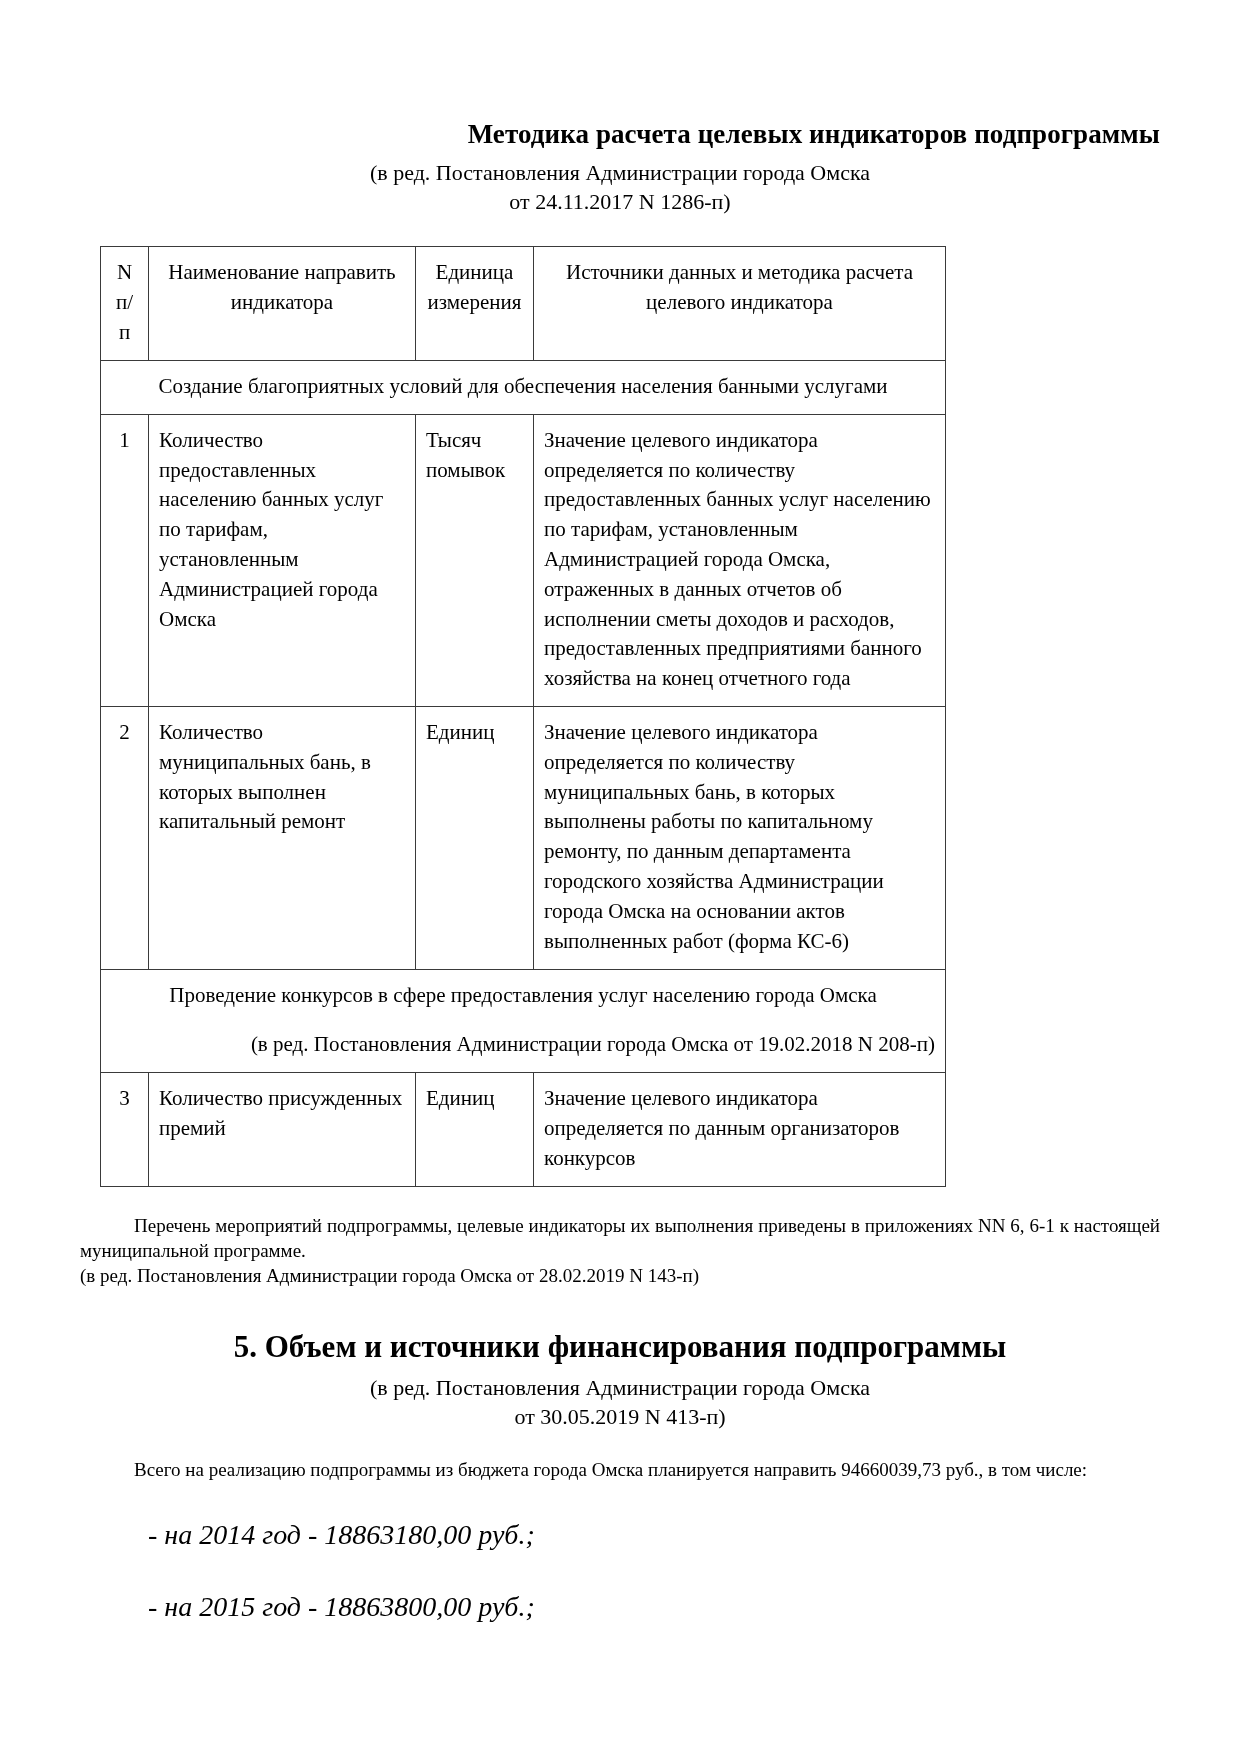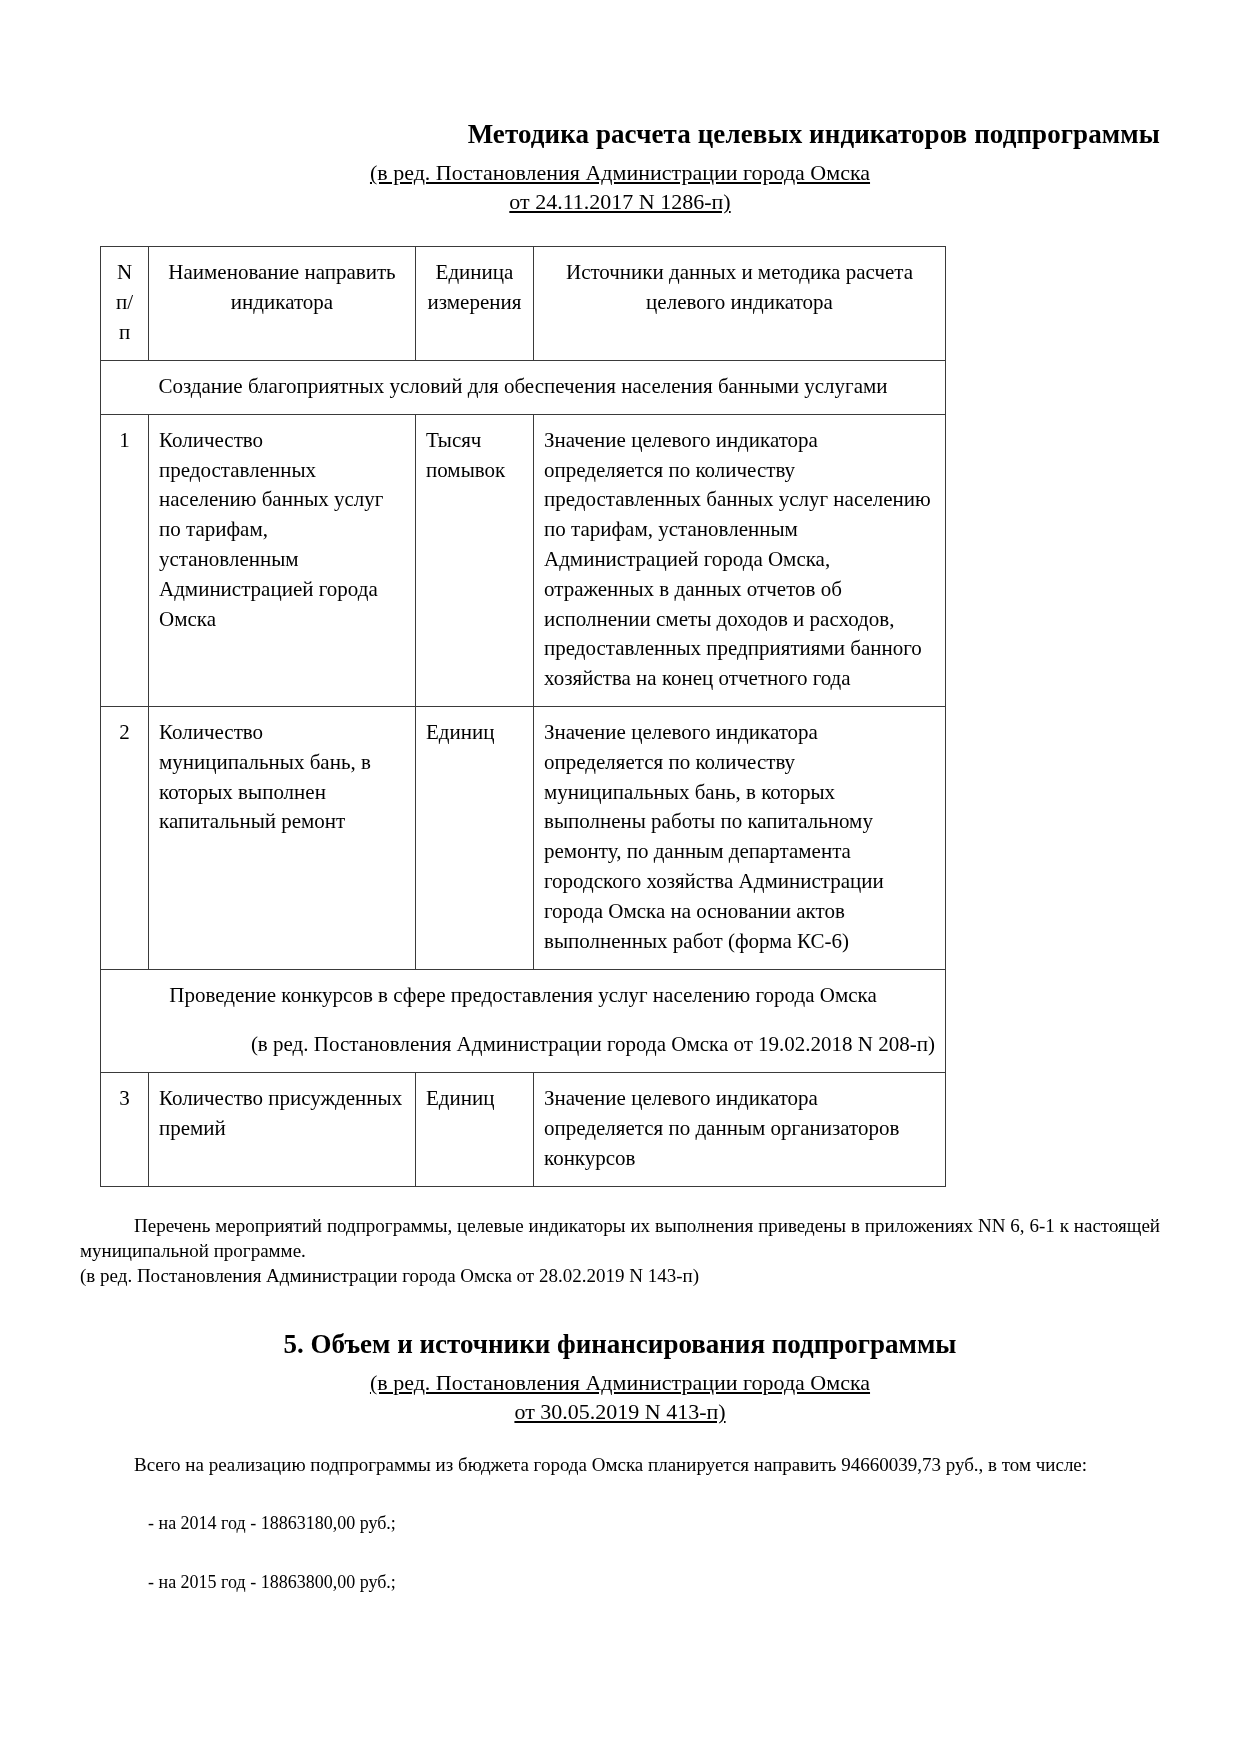--- a/index.html
+++ b/index.html
@@ -29,21 +29,20 @@
     font-weight: bold;
     line-height: 1.2;
     margin: 0 0 6px 0;
     letter-spacing: 0.1px;
   }
   .ed-note {
     text-align: center;
     font-size: 22px;
     line-height: 1.32;
     margin: 8px;
-    text-decoration: underline;
   }
   .ed-note .l2 { display: block; }
 
   
   table.indicators {
     border-collapse: collapse;
     width: 845px;
     margin: 30px 20px 0 20px;
     table-layout: fixed;
   }
@@ -90,29 +89,30 @@
     line-height: 1.34;
     margin: 26px 0 0 0;
     text-align: justify;
     text-indent: 54px;
   }
   .para.noind { text-indent: 0; }
   .para.tight { margin-top: 0; }
 
   .section-title {
     text-align: center;
-    font-size: 27px;
+    font-size: 31px;
     font-weight: bold;
     margin: 40px 0 5px 0;
   }
   .bullet {
-    font-size: 18px;
+    font-size: 28px;
     line-height: 1.34;
     margin: 34px 0 0 0;
     text-indent: 68px;
+    font-style: italic;
   }
 </style>
 </head>
 <body>
 
 <div class="page">
 
   <h1 class="doc-title">Методика расчета целевых индикаторов подпрограммы</h1>
 
   <p class="ed-note">

